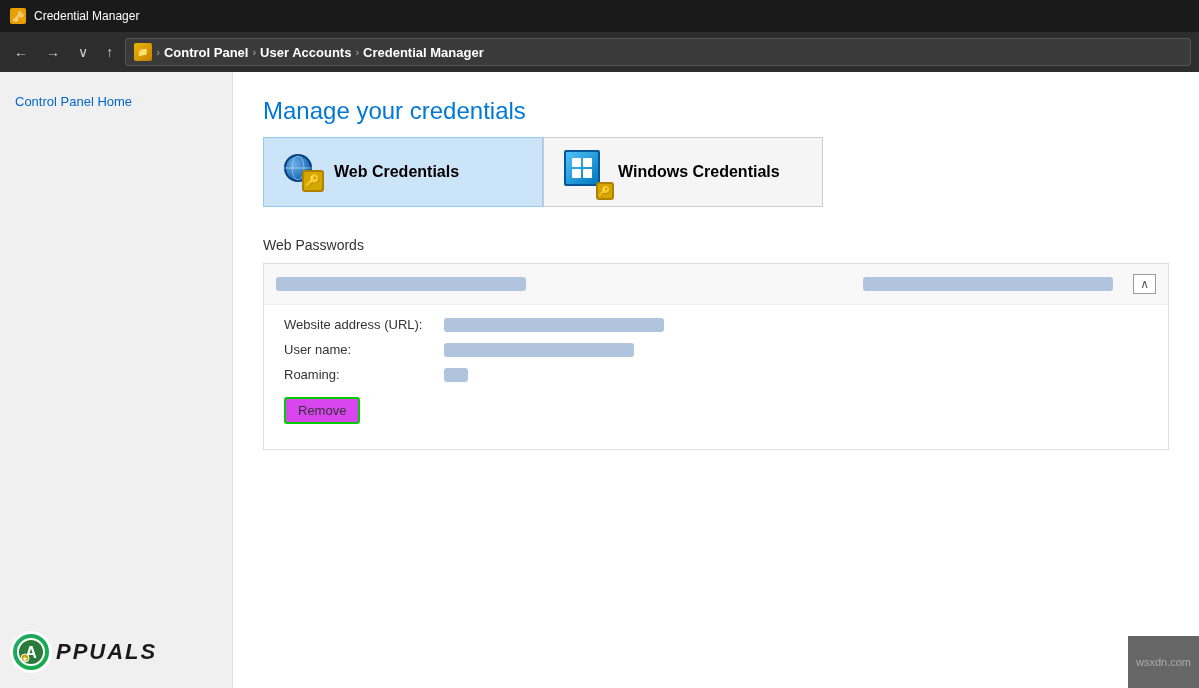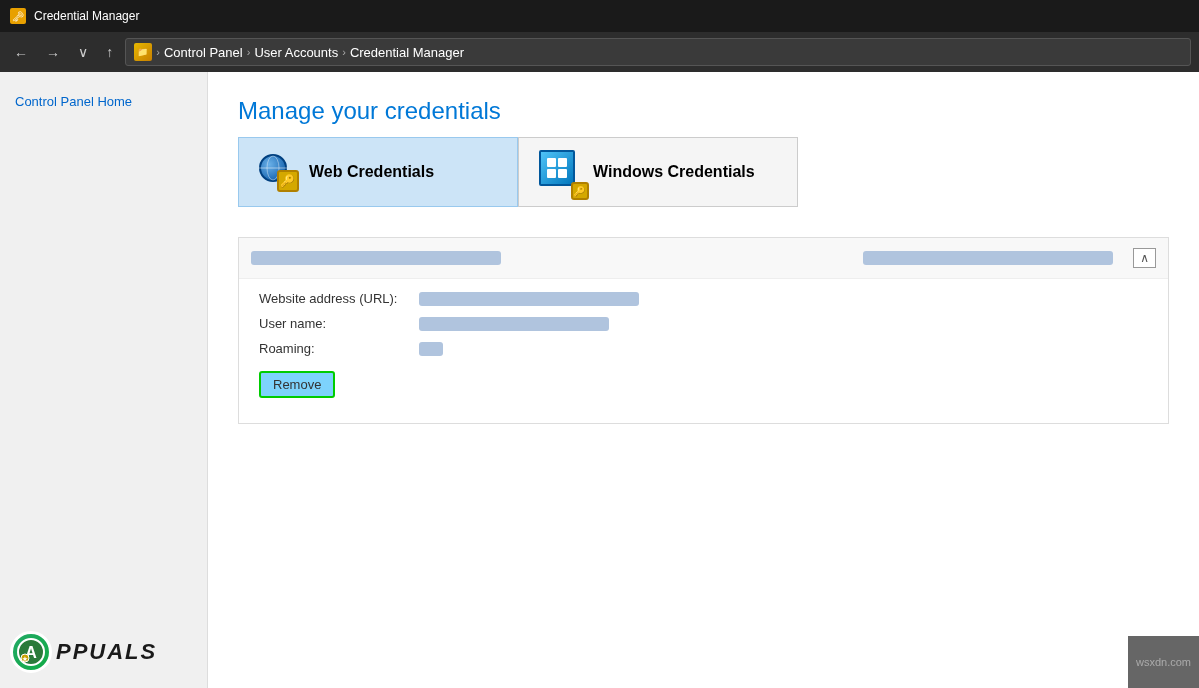--- a/index.html
+++ b/index.html
@@ -50,38 +50,38 @@
       border: 1px solid #555;
       border-radius: 3px;
       padding: 3px 8px;
       flex: 1;
       height: 28px;
       gap: 4px;
       font-size: 13px;
       color: #fff;
     }
     .path-sep { color: #aaa; font-size: 11px; }
-    .path-item { color: #fff; font-size: 13px; }
+    .path-item { color: #fff; font-size: 13px; font-weight: bold; }
     .path-icon {
       width: 18px; height: 18px;
       background: linear-gradient(135deg, #e8b800, #c88000);
       border-radius: 2px;
       display: flex; align-items: center; justify-content: center;
       font-size: 9px;
     }
 
     
     .main-content {
       display: flex;
       height: calc(688px - 72px);
     }
 
     
     .sidebar {
-      width: 208px;
+      width: 233px;
       background: #f0f0f0;
       padding: 20px 15px;
       border-right: 1px solid #ddd;
       flex-shrink: 0;
     }
     .sidebar-link {
       color: #0066cc;
       font-size: 13px;
       cursor: pointer;
       text-decoration: none;
@@ -267,21 +267,21 @@
 
     .show-link {
       color: #0066cc;
       cursor: pointer;
       font-size: 13px;
       text-decoration: none;
     }
 
     .remove-btn {
       border: 2px solid #00cc00;
-      background: #7dd3fc;
+      background: #d946ef;
       color: #333;
       padding: 4px 12px;
       font-size: 13px;
       cursor: pointer;
       margin-top: 5px;
       border-radius: 3px;
     }
 
     
     .footer {
@@ -380,20 +380,21 @@
               <div></div>
                 <div></div>
             </div>
           </div>
           <div class="win-chain">🔑</div>
         </div>
         <span>Windows Credentials</span>
       </div>
     </div>
 
+    <h2 class="section-title">Web Passwords</h2>
 
     <div class="cred-entry">
       <div class="cred-header">
         <div class="cred-header-left">
           <span class="blurred-text blurred-md">&nbsp;</span>
         </div>
         <div style="display:flex;align-items:center;gap:20px;">
           <span class="blurred-text blurred-md">&nbsp;</span>
           <div class="cred-chevron">∧</div>
         </div>

